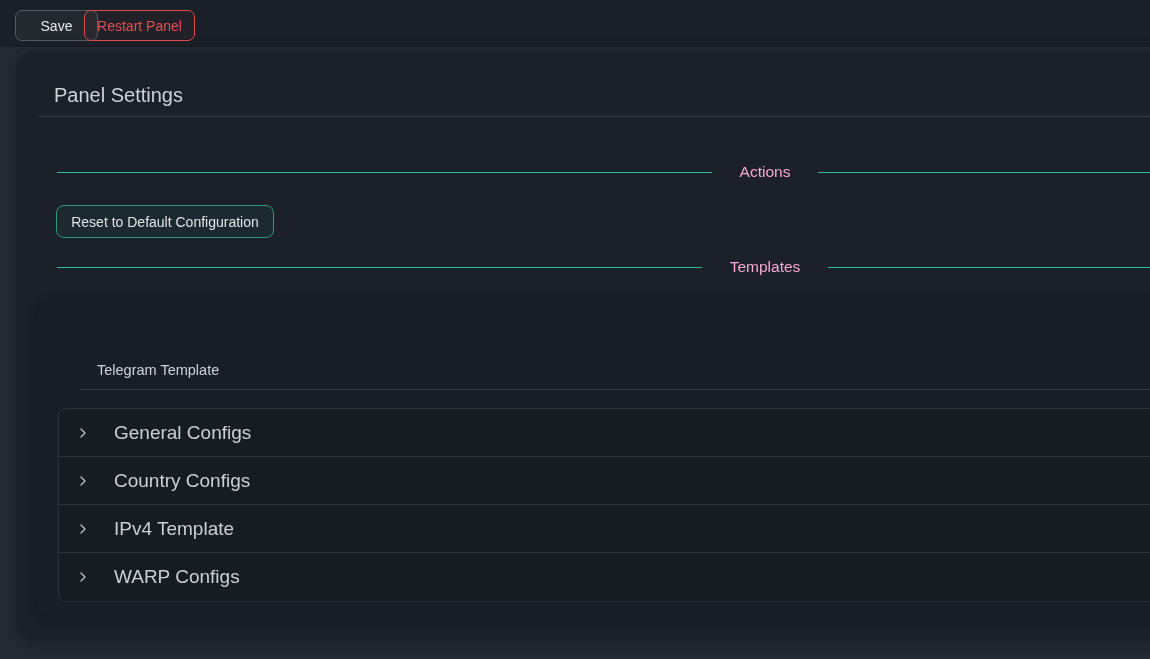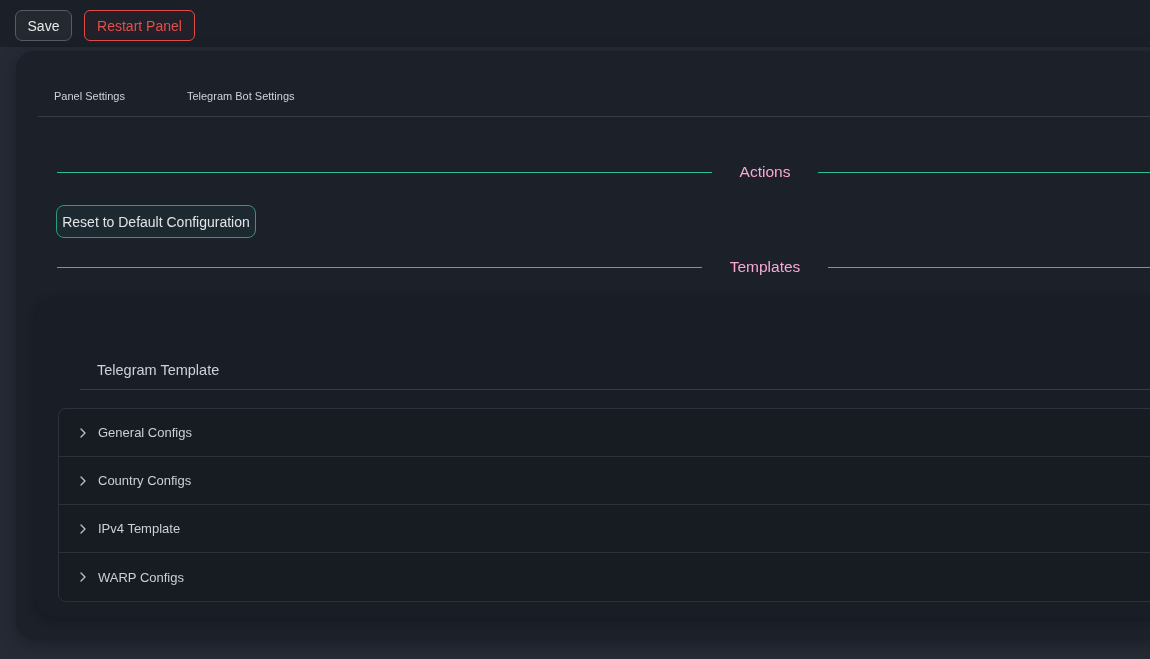--- a/index.html
+++ b/index.html
@@ -19,48 +19,47 @@
     position: absolute; left: 0; top: 0; width: 1530px; height: 47px;
     background: var(--topbar_bg, #1b1f28);
   }
   .btn {
     position: absolute; top: 10px; height: 31px;
     display: flex; align-items: center; justify-content: center;
     border-radius: 7px; font-size: 14px; cursor: pointer;
     background: transparent; border: 1px solid transparent;
   }
   .btn-save {
-    left: 15px; width: 57px;
+    left: 15px; width: 83px;
     background: #24282f; border-color: #565c66; color: #e6e8ea;
   }
   .btn-restart {
     left: 84px; width: 111px;
     border-color: var(--danger, #df4c47); color: var(--danger_text, #e0514c);
     background: rgba(224,78,73,0.04);
-    border-radius: 6px;
   }
 
   
   .outer-card {
     position: absolute; left: 16px; top: 51px; width: 1498px; height: 589px;
     background: var(--card_bg, #1b2029);
     border-radius: 18px;
     box-shadow: 0 4px 18px rgba(0,0,0,0.28);
   }
 
   
   .main-tabs {
     position: absolute; left: 22px; right: 22px; top: 24px; height: 42px;
     display: flex; align-items: center; gap: 30px;
     border-bottom: 1px solid #363c47;
   }
   .tab {
     position: relative; height: 100%;
     display: flex; align-items: center;
-    padding: 0 16px; font-size: 11px; color: #ced2d8; cursor: pointer;
+    padding: 0 16px; font-size: 20px; color: #ced2d8; cursor: pointer;
     white-space: nowrap;
   }
   .tab .tab-underline { display: none; }
   .tab.active { color: var(--accent, #2fae85); }
   .tab.active .tab-underline {
     display: block; position: absolute; left: 0; right: 0; bottom: -1px;
     height: 3px; border-radius: 3px; background: var(--accent, #2fae85);
   }
 
   
@@ -72,21 +71,21 @@
   .section-divider.templates { top: 201px; }
   .section-divider .line {
     flex: 1; height: 1px; background: var(--divider_line, #2bbe90);
   }
   .section-divider .title {
     padding: 0 28px; font-size: 15.5px; color: #f9a8d4; white-space: nowrap;
   }
 
   
   .btn-reset {
-    position: absolute; left: 40px; top: 154px; width: 200px; height: 33px;
+    position: absolute; left: 40px; top: 154px; width: 218px; height: 33px;
     display: flex; align-items: center; justify-content: center;
     border-radius: 8px; border: 1px solid #2b9b7c;
     background: rgba(46,175,135,0.07);
     color: #e2e4e6; font-size: 14px; cursor: pointer; white-space: nowrap;
   }
 
   
   .inner-card {
     position: absolute; left: 20px; top: 249px; width: 1458px; height: 317px;
     background: var(--inner_card_bg, #191d26);
@@ -111,43 +110,39 @@
     height: 48px; display: flex; align-items: center;
     padding-left: 18px; cursor: pointer;
     border-bottom: 1px solid #2c313b;
   }
   .collapse-item:last-child { border-bottom: none; }
   .chevron {
     width: 12px; height: 12px; display: flex; align-items: center;
     color: #b9bdc3; flex: 0 0 auto;
   }
   .chevron svg { width: 12px; height: 12px; display: block; }
-  .collapse-label { margin-left: 9px; font-size: 13px; color: #ccd0d5; }
+  .collapse-label { margin-left: 25px; font-size: 19px; color: #ccd0d5; }
 </style>
 </head>
 <body>
 
 <div id="viewport">
 
   <div class="topbar">
     <button class="btn btn-save">Save</button>
     <button class="btn btn-restart">Restart Panel</button>
   </div>
 
   <div class="outer-card">
 
     <div class="main-tabs">
       <div class="tab">
         <span>Panel Settings</span>
 
       </div>
-      <div class="tab">
-        <span>Telegram Bot Settings</span>
-
-      </div>
     </div>
 
     <div class="section-divider actions">
       <div class="line"></div>
       <div class="title">Actions</div>
       <div class="line"></div>
     </div>
 
     <button class="btn-reset">Reset to Default Configuration</button>
 

